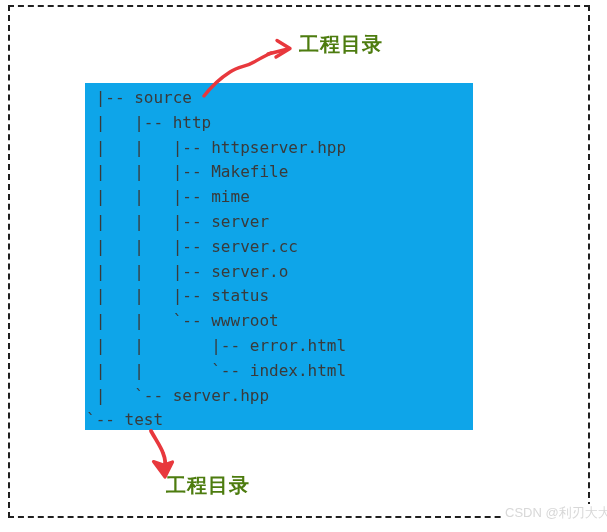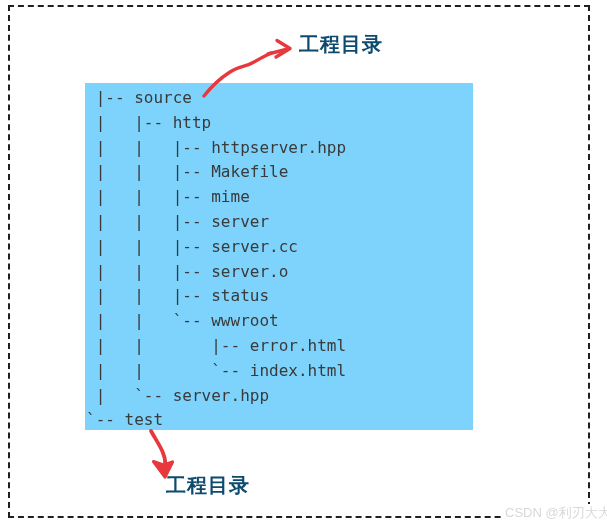--- a/index.html
+++ b/index.html
@@ -24,42 +24,42 @@
     box-sizing: border-box;
     border: 2px dashed #1f1f1f;
     background: transparent;
   }
   .codeblock {
     position: absolute;
     left: 85px;
     top: 83px;
     width: 388px;
     height: 347px;
-    background: #7dd3fc;
+    background: #0ea5e9;
   }
   .codeblock pre {
     margin: 0;
     padding: 3px 0 0 1px;
     font-family: "DejaVu Sans Mono", "Liberation Mono", monospace;
     font-size: 16px;
     line-height: 24.8px;
     color: #3a3a3a;
     white-space: pre;
   }
   .overlay {
     position: absolute;
     left: 0;
     top: 0;
     width: 607px;
     height: 532px;
     pointer-events: none;
   }
   .anno-label {
     position: absolute;
-    color: #0c4a6e;
+    color: #4d7c0f;
     font-weight: bold;
     font-size: 20px;
     letter-spacing: 1px;
     font-family: "Liberation Sans", sans-serif;
     white-space: nowrap;
   }
   .anno-label.project { left: 299px; top: 31px; }
   .anno-label.test    { left: 166px; top: 472px; }
   .watermark {
     position: absolute;

